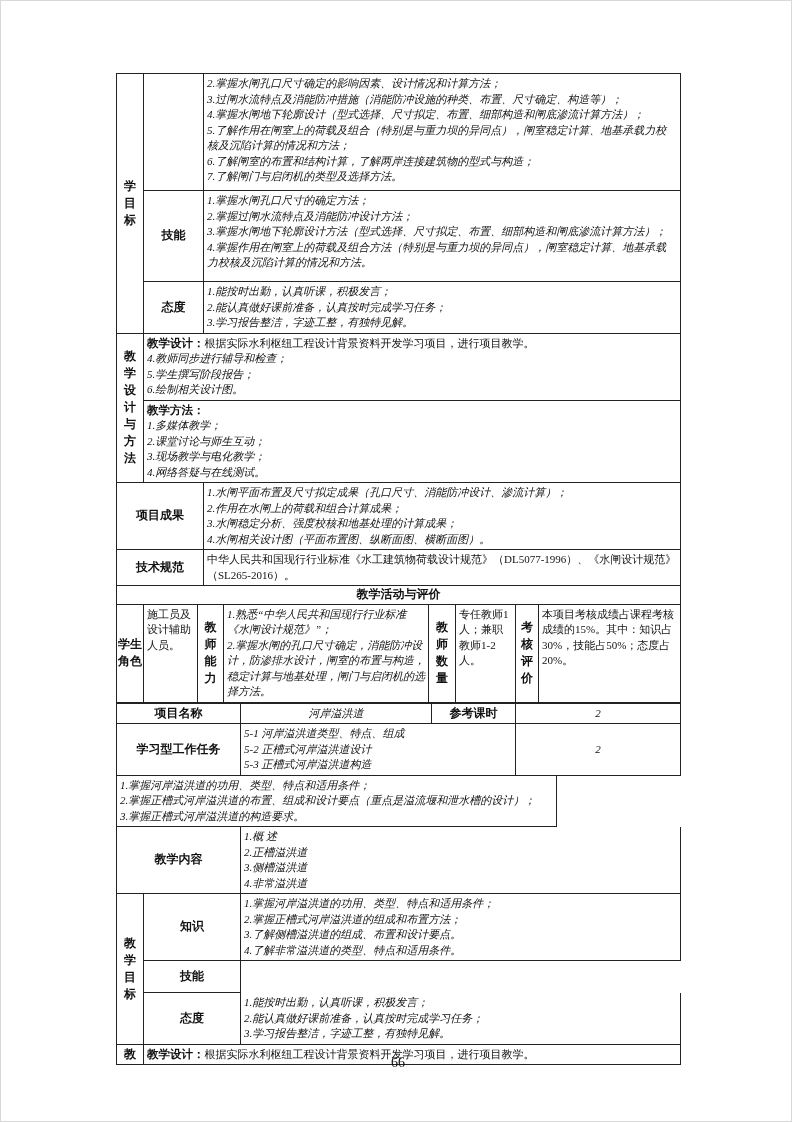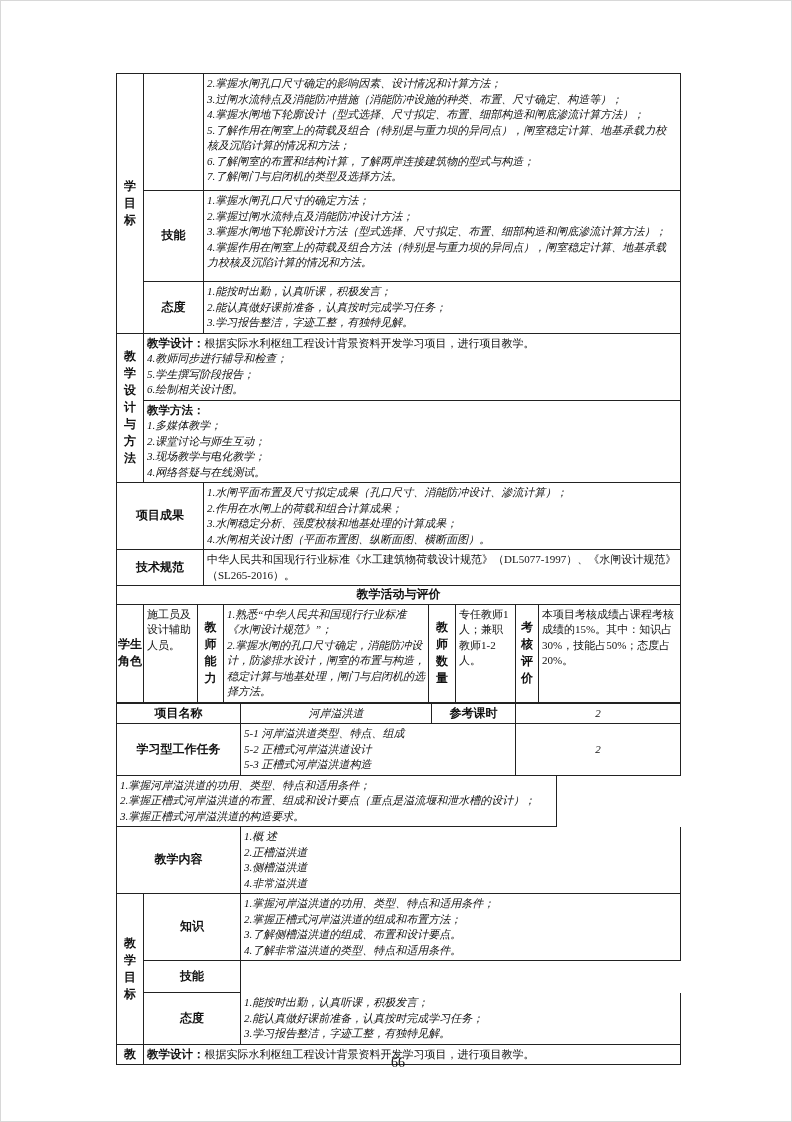--- a/index.html
+++ b/index.html
@@ -114,21 +114,21 @@
     <div class="row h-outcome">
       <div class="cell clabel" style="flex:0 0 87px">项目成果</div>
       <div class="cell pre" style="flex:0 0 477px">1.水闸平面布置及尺寸拟定成果（孔口尺寸、消能防冲设计、渗流计算）；
 2.作用在水闸上的荷载和组合计算成果；
 3.水闸稳定分析、强度校核和地基处理的计算成果；
 4.水闸相关设计图（平面布置图、纵断面图、横断面图）。</div>
     </div>
 
     <div class="row h-standard">
       <div class="cell clabel" style="flex:0 0 87px">技术规范</div>
-      <div class="cell" style="flex:0 0 477px">中华人民共和国现行行业标准《水工建筑物荷载设计规范》（DL5077-1997）、《水闸设计规范》（SL265-2016）。</div>
+      <div class="cell" style="flex:0 0 477px">中华人民共和国现行行业标准《水工建筑物荷载设计规范》（DL5077-1996）、《水闸设计规范》（SL265-2016）。</div>
     </div>
 
     <div class="row h-acthdr">
       <div class="cell clabel" style="flex:0 0 564px">教学活动与评价</div>
     </div>
 
     <div class="row h-roles">
       <div class="cell vlabel" style="flex:0 0 27px">学生
 角色</div>
       <div class="cell" style="flex:0 0 54px">施工员及设计辅助人员。</div>

